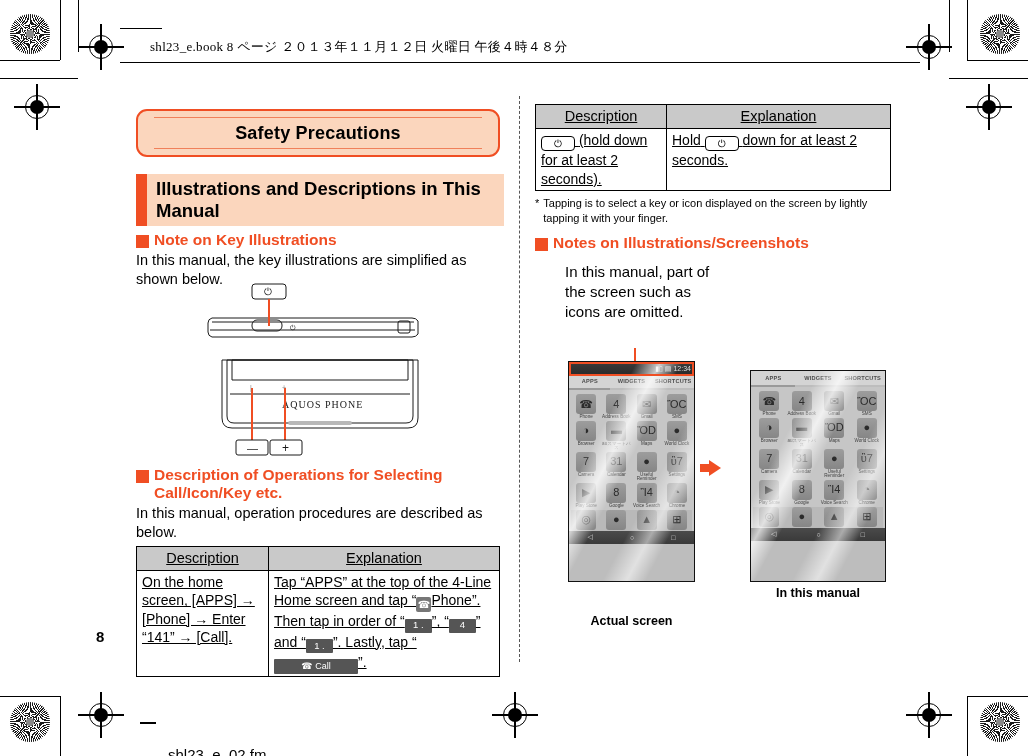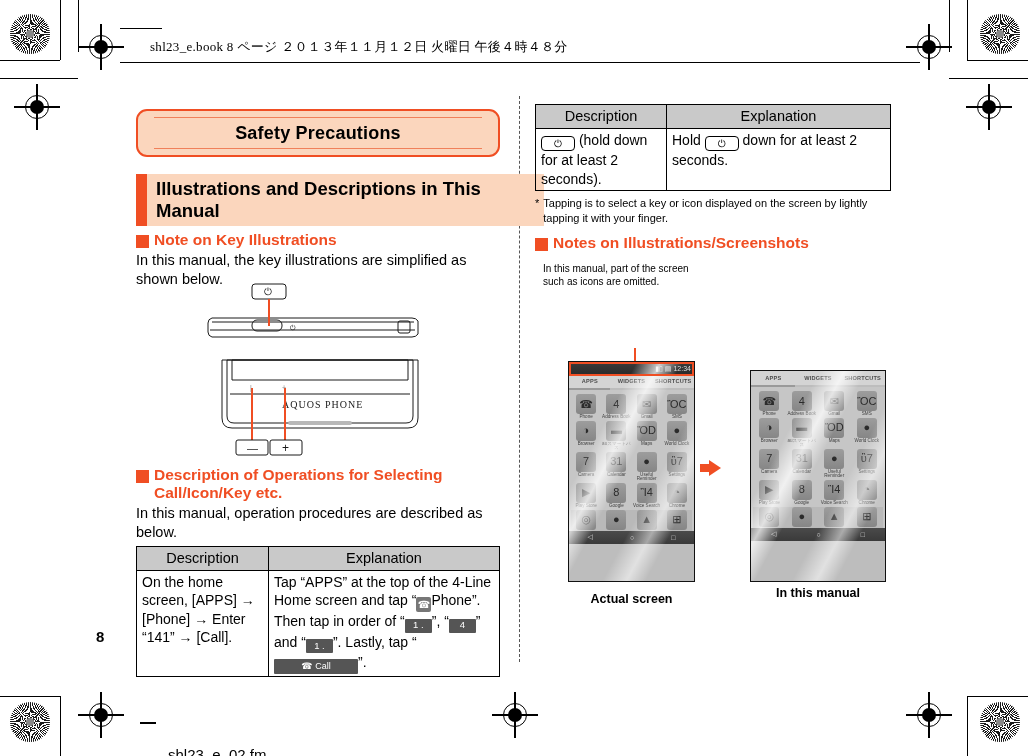--- a/index.html
+++ b/index.html
@@ -59,41 +59,41 @@
     display:flex; align-items:center; justify-content:center;
   }
   .banner-rule { position:absolute; left:16px; right:16px; height:1.3px; background:#f0805a; }
   .banner-title {
     font-size:18px; font-weight:bold; color:#000; letter-spacing:0.2px;
     position:relative; z-index:2;
   }
 
   
   .sechead {
-    position:absolute; left:136px; top:174px; width:408px; min-height:47px;
+    position:absolute; left:136px; top:174px; width:368px; min-height:47px;
     background:#fbd6bd; display:flex; align-items:flex-end;
   }
   .sechead .bar { width:11px; align-self:stretch; background:#f04e23; flex:0 0 11px; }
   .sechead .txt {
     font-size:18.5px; font-weight:bold; color:#000; line-height:1.18;
     padding:4px 6px 4px 9px;
   }
 
   
   .subhead { display:flex; align-items:flex-start; gap:5px; }
   .subhead .sq { width:13px; height:13px; background:#f04e23; flex:0 0 13px; margin-top:4px; }
   .subhead .sqtxt {
     font-size:15.5px; font-weight:bold; color:#f04e23; line-height:1.17;
   }
 
   .body-text { font-size:14.5px; color:#000; line-height:1.28; }
   .small-text { font-size:11px; color:#000; line-height:1.35; }
 
   
-  table.desc { border-collapse:collapse; width:100%; }
+  table.desc { border-collapse:collapse; width:100%;text-decoration:underline; }
   table.desc th, table.desc td {
     border:1.3px solid #000; padding:2px 5px; vertical-align:top;
     font-size:14px; color:#000; line-height:1.3; text-align:left;
   }
   table.desc th { background:#c9c9c9; text-align:center; font-weight:normal; font-size:14.5px; }
 
   
   .keybox {
     display:inline-flex; align-items:center; justify-content:center;
     width:34px; height:15px; border:1.2px solid #000; border-radius:4px;
@@ -376,21 +376,21 @@
     <div style="display:flex; gap:4px; margin-top:5px;">
       <div class="small-text">*</div>
       <div class="small-text" style="width:340px;">Tapping is to select a key or icon displayed on the screen by lightly tapping it with your finger.</div>
     </div>
 
     <div class="subhead" style="margin-top:9px;">
       <div class="sq"></div>
       <div class="sqtxt">Notes on Illustrations/Screenshots</div>
     </div>
 
-    <div class="small-text" style="margin-top:9px; margin-left:8px; width:160px; font-size:10px;">In this manual, part of the screen such as icons are omitted.</div>
+    <div class="small-text" style="margin-top:9px; margin-left:30px; width:160px; font-size:15px;">In this manual, part of the screen such as icons are omitted.</div>
   </div>
 
   <div class="callout" style="left:634px; top:348px; width:2.2px; height:18px;"></div>
 
   <div class="shot left">
     <div class="statusbar">
       <span class="st">▮▯</span>
       <span class="st">▤</span>
       <span class="st">12:34</span>
     </div>
@@ -588,21 +588,21 @@
         </div>
       </div>
     <div class="navbar">
       <span>◁</span>
       <span>○</span>
       <span>□</span>
     </div>
     <div class="sheen"></div>
   </div>
 
-  <div class="caption" style="left:568px; top:592px; width:127px;">Actual screen</div>
+  <div class="caption" style="left:568px; top:614px; width:127px;">Actual screen</div>
   <div class="caption" style="left:750px; top:586px; width:136px;">In this manual</div>
 
   <div class="footer-dash"></div>
   <div class="footer">
     <div>shl23_e_02.fm</div>
     <div>[8/39]</div>
   </div>
 
 </div>
 

